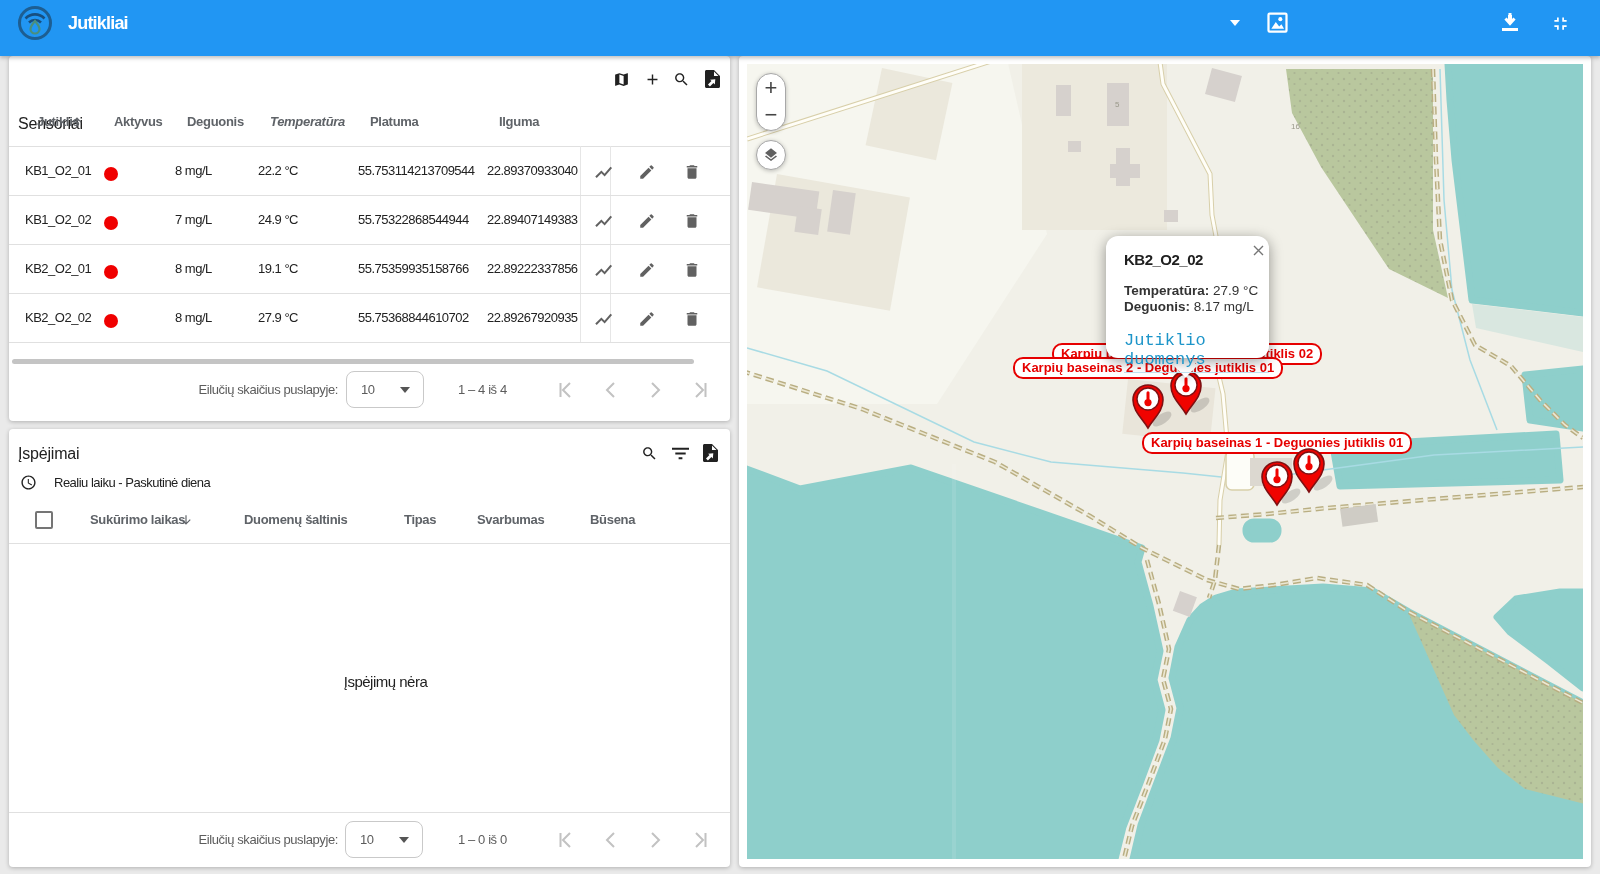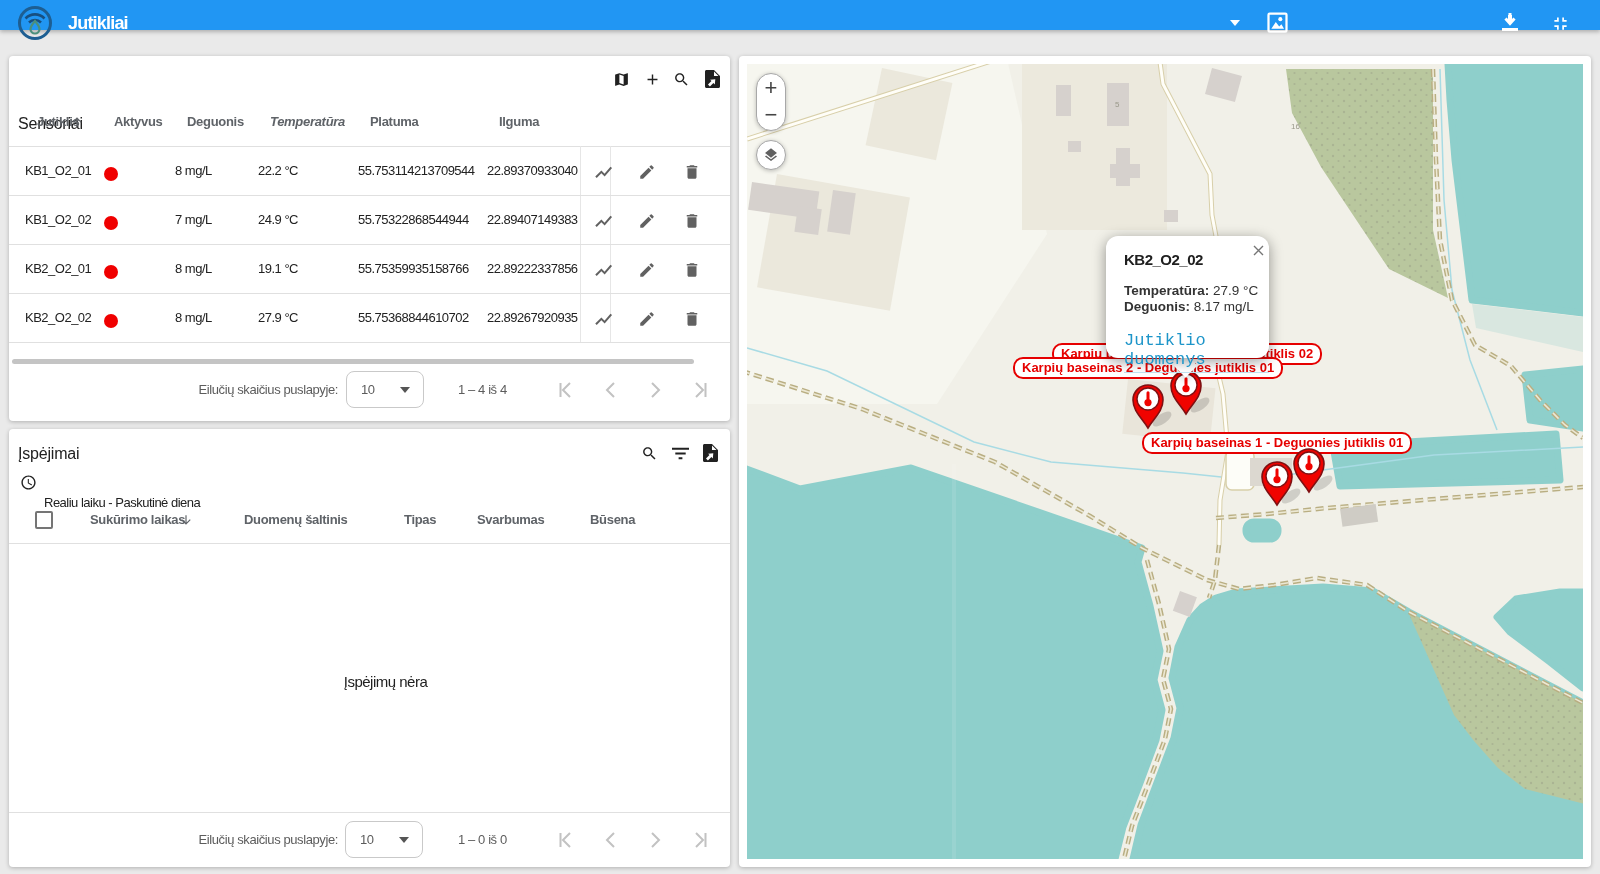--- a/index.html
+++ b/index.html
@@ -1,18 +1,18 @@
 <!DOCTYPE html>
 <html><head>
 <meta charset="utf-8">
 <style>
 * { margin:0; padding:0; box-sizing:border-box; }
 html,body { width:1600px; height:874px; overflow:hidden; background:#eaeaea; font-family:"Liberation Sans", sans-serif; }
 .abs { position:absolute; }
-#topbar { position:absolute; left:0; top:0; width:1600px; height:30px; background:#2196f3; box-shadow:0 2px 4px rgba(0,0,0,.25); z-index:10; }
+#topbar { position:absolute; left:0; top:0; width:1600px; height:56px; background:#2196f3; box-shadow:0 2px 4px rgba(0,0,0,.25); z-index:10; }
 #topbar .title { position:absolute; left:68px; top:0; height:46px; line-height:46px; color:#fff; font-size:18px; font-weight:bold; letter-spacing:-0.8px; }
 #dashtitle { position:absolute; left:966px; top:0; height:46px; line-height:46px; color:#fff; font-size:17px; letter-spacing:-0.6px; }
 .card { position:absolute; background:#fff; border-radius:4px; box-shadow:0 1px 4px rgba(0,0,0,.25); }
 #card1 { left:9px; top:56px; width:721px; height:365px; }
 #card2 { left:9px; top:429px; width:721px; height:438px;padding-left:31px; }
 #mapcard { left:739px; top:56px; width:852px; height:811px; }
 #map { position:absolute; left:8px; top:8px; width:836px; height:795px; overflow:hidden; }
 .cardtitle { position:absolute; left:9px; font-size:16px; letter-spacing:-0.2px; color:#212121; }
 .act { position:absolute; }
 .hdr { position:absolute; font-size:13px; font-weight:bold; letter-spacing:-0.3px; color:#5f6368;margin-left:12px; }
@@ -185,21 +185,21 @@
     </svg>
   <svg class="abs" style="left:694px;top:15px" width="15" height="18" viewBox="0 0 20 24">
       <path d="M12 0H2C.9 0 0 .9 0 2v20c0 1.1.9 2 2 2h16c1.1 0 2-.9 2-2V8L12 0zm0 8V2l6 6h-6z" fill="#212121"></path>
       <g transform="translate(9.5,16.5) rotate(45)" fill="#fff">
         <polygon points="0,-6 4.4,-0.6 1.8,-0.6 1.8,6 -1.8,6 -1.8,-0.6 -4.4,-0.6"></polygon>
       </g>
     </svg>
   <svg class="abs" style="left:11px;top:45px" width="17" height="17" viewBox="0 0 24 24">
       <path d="M11.99 2C6.47 2 2 6.48 2 12s4.47 10 9.99 10C17.52 22 22 17.52 22 12S17.52 2 11.99 2zM12 20c-4.42 0-8-3.58-8-8s3.58-8 8-8 8 3.58 8 8-3.58 8-8 8zm.5-13H11v6l5.25 3.15.75-1.23-4.5-2.67z" fill="#212121"></path>
     </svg>
-  <div class="cell" style="left:35px;top:46px;margin-top:20px;">Realiu laiku - Paskutinė diena</div>
+  <div class="cell" style="left:45px;top:46px;">Realiu laiku - Paskutinė diena</div>
   <div class="abs" style="left:26px;top:82px;width:18px;height:18px;border:2px solid #757575;border-radius:2px;"></div>
   <div class="hdr" style="left:69px;top:83px;">Sukūrimo laikas</div>
   <svg class="abs" style="left:170px;top:84px" width="14" height="14" viewBox="0 0 24 24">
       <path d="M20 12l-1.41-1.41L13 16.17V4h-2v12.17l-5.58-5.59L4 12l8 8 8-8z" fill="#5f6368"></path>
     </svg>
   <div class="hdr" style="left:223px;top:83px;">Duomenų šaltinis</div>
   <div class="hdr" style="left:383px;top:83px;">Tipas</div>
   <div class="hdr" style="left:456px;top:83px;">Svarbumas</div>
   <div class="hdr" style="left:569px;top:83px;">Būsena</div>
   <div class="hline" style="left:0;top:114px;width:721px;"></div>

